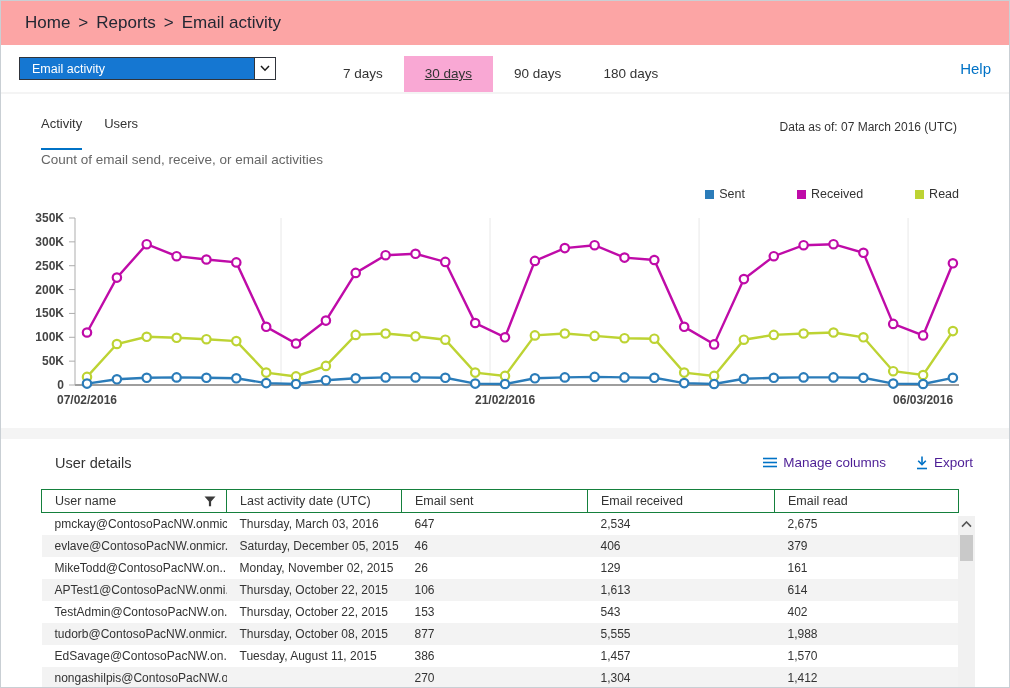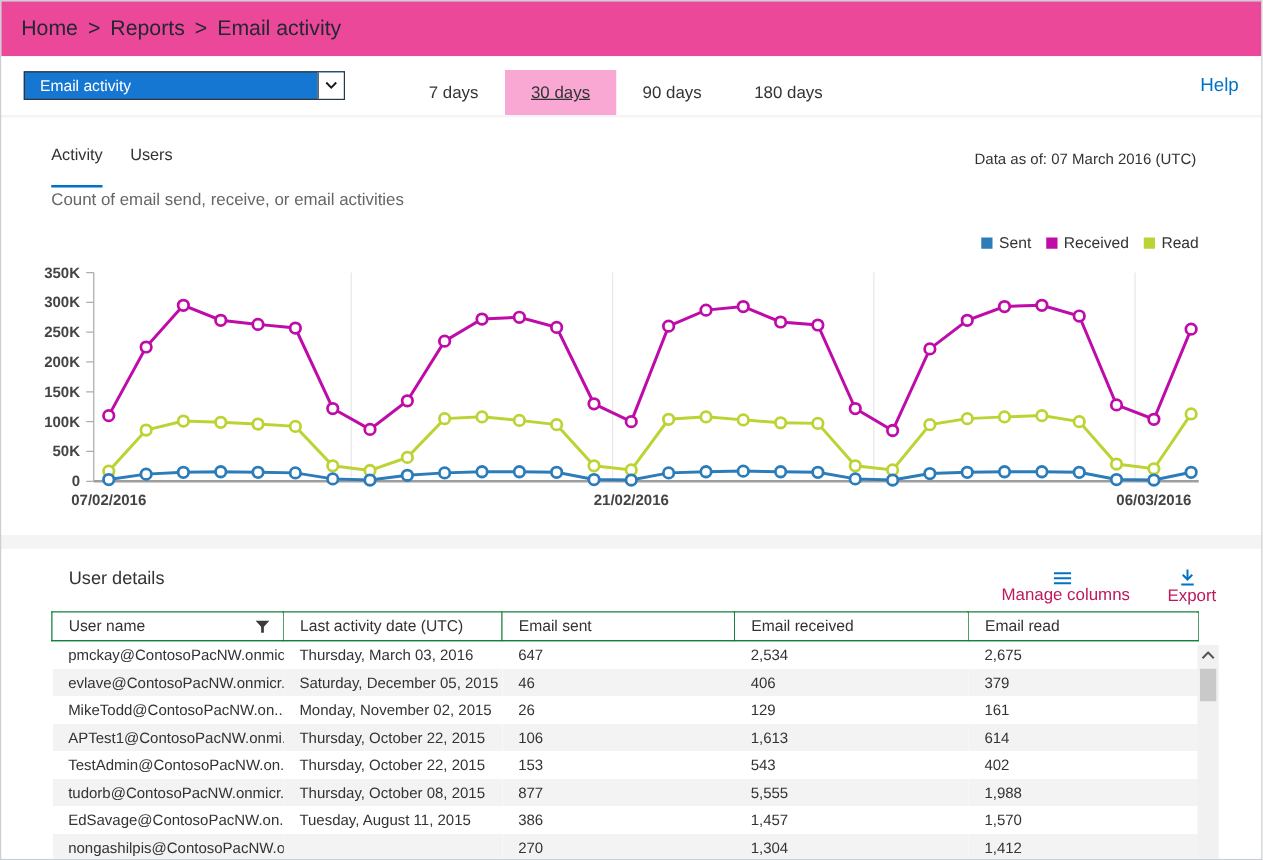--- a/index.html
+++ b/index.html
@@ -2,21 +2,21 @@
 <html><head>
 <meta charset="utf-8">
 <style>
   * { margin:0; padding:0; box-sizing:border-box; }
   html,body { background:#e9ebec; font-family:"Liberation Sans", sans-serif; }
   .page{
     position:relative; width:1010px; height:688px; background:#f4f4f4;
     border:1px solid #c9cfd4; overflow:hidden; color:#333;
   }
   
-  .breadcrumb{ height:44px; line-height:44px; padding-left:16px; background:#ec4899;
+  .breadcrumb{ height:44px; line-height:44px; padding-left:24px; background:#fca5a5;
     font-size:17px; color:#232733; }
   .breadcrumb .sep{ margin:0 8px; color:#232733; }
   
   .toolbar{ height:47px; background:#fff; display:flex; align-items:center; margin-bottom:2px; }
   .select{ margin-left:18px; width:257px; height:23px; background:#1577d2;
     border:1px solid #30343b; display:flex; align-items:center; cursor:default; }
   .select-value{ flex:1; color:#fff; font-size:12.5px; padding-left:12px; }
   .select-arrow{ width:21px; height:21px; background:#fff; border-left:1px solid #30343b;
     display:flex; align-items:center; justify-content:center; }
   .period-tabs{ margin-left:46px; align-self:stretch; display:flex; align-items:flex-end; }
@@ -25,31 +25,31 @@
   .help-link{ margin-left:auto; margin-right:18px; font-size:15px; color:#0072c6; cursor:pointer; text-decoration:none; }
   
   .card{ background:#fff; }
   .main-card{ position:relative; height:334px; margin-bottom:11px; }
   .report-tabs{ position:absolute; left:40px; top:22px; display:flex; }
   .report-tab{ margin-right:22px; font-size:13px; color:#333; padding-bottom:17px;
     border-bottom:2px solid transparent; cursor:pointer; }
   .report-tab.selected{ border-bottom-color:#0072c6; }
   .data-as-of{ position:absolute; right:52px; top:26px; font-size:12px; color:#333; }
   .subtitle{ position:absolute; left:40px; top:58px; font-size:13.5px; color:#666; }
-  .legend{ position:absolute; right:50px; top:93px; display:flex; align-items:flex-start; }
+  .legend{ position:absolute; right:50px; top:93px; display:flex; align-items:flex-start;gap:40px; }
   .legend-item{ display:flex; align-items:center; margin-left:12px; font-size:12.5px; color:#333; cursor:pointer; }
   .legend-swatch{ width:9px; height:9px; display:inline-block; margin-right:5px; }
   #chart{ position:absolute; left:0; top:116px; }
   #chart text{ font-family:"Liberation Sans", sans-serif; }
   
   .table-card{ position:relative; height:250px; }
   .table-title{ position:absolute; left:54px; top:16px; font-size:14.5px; color:#333; }
   .table-actions{ position:absolute; right:36px; top:16px; display:flex; align-items:center; }
-  .table-action{ display:flex; align-items:center; margin-left:30px; color:#be185d;
-    font-size:13.5px; cursor:pointer; text-decoration:none;flex-direction:column; }
+  .table-action{ display:flex; align-items:center; margin-left:30px; color:#4c1d95;
+    font-size:13.5px; cursor:pointer; text-decoration:none; }
   .table-action .icon{ margin-right:6px; display:flex; }
   .grid-wrap{ position:absolute; left:40px; top:50px; width:917px; }
   table.grid{ border-collapse:collapse; table-layout:fixed; width:917px; }
   table.grid th{ height:23px; border:1px solid #15803d; font-weight:normal; text-align:left;
     font-size:12.5px; color:#333; padding-left:13px; position:relative; background:#fff; }
   table.grid td{ height:22px; font-size:12px; color:#333; padding-left:13px; overflow:hidden; white-space:nowrap; }
   table.grid tr.alt td{ background:#f3f3f3; }
   .filter-icon{ position:absolute; right:10px; top:6px; cursor:pointer; }
   .scrollbar{ position:absolute; left:957px; top:77px; width:17px; height:173px; background:#f1f1f1; }
   .scroll-up{ height:17px; display:flex; align-items:center; justify-content:center; cursor:pointer; }

